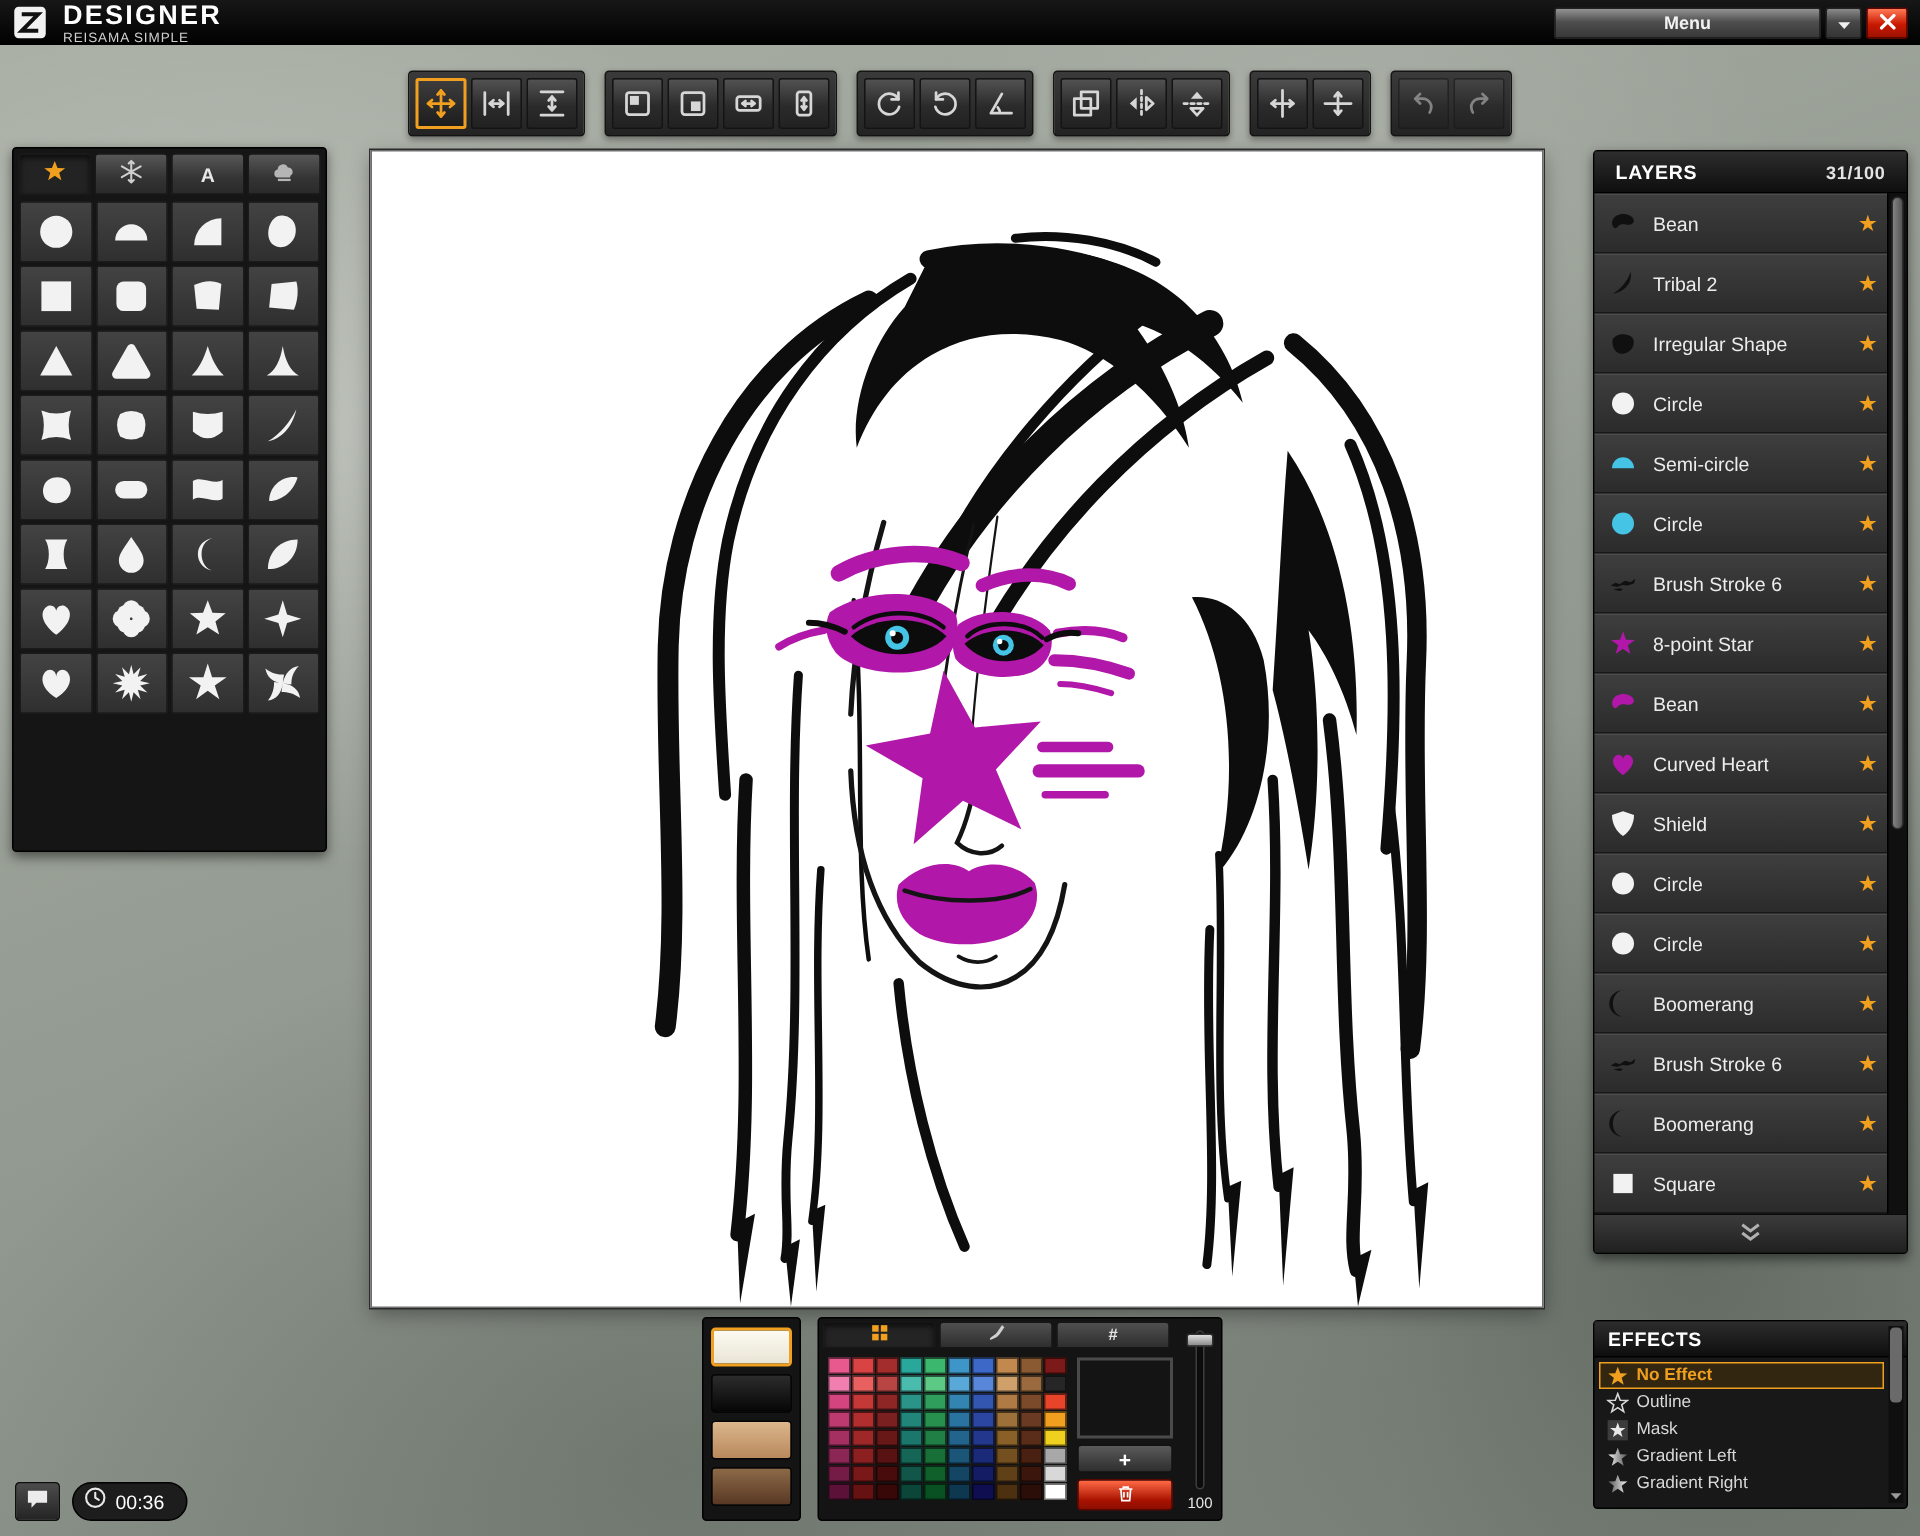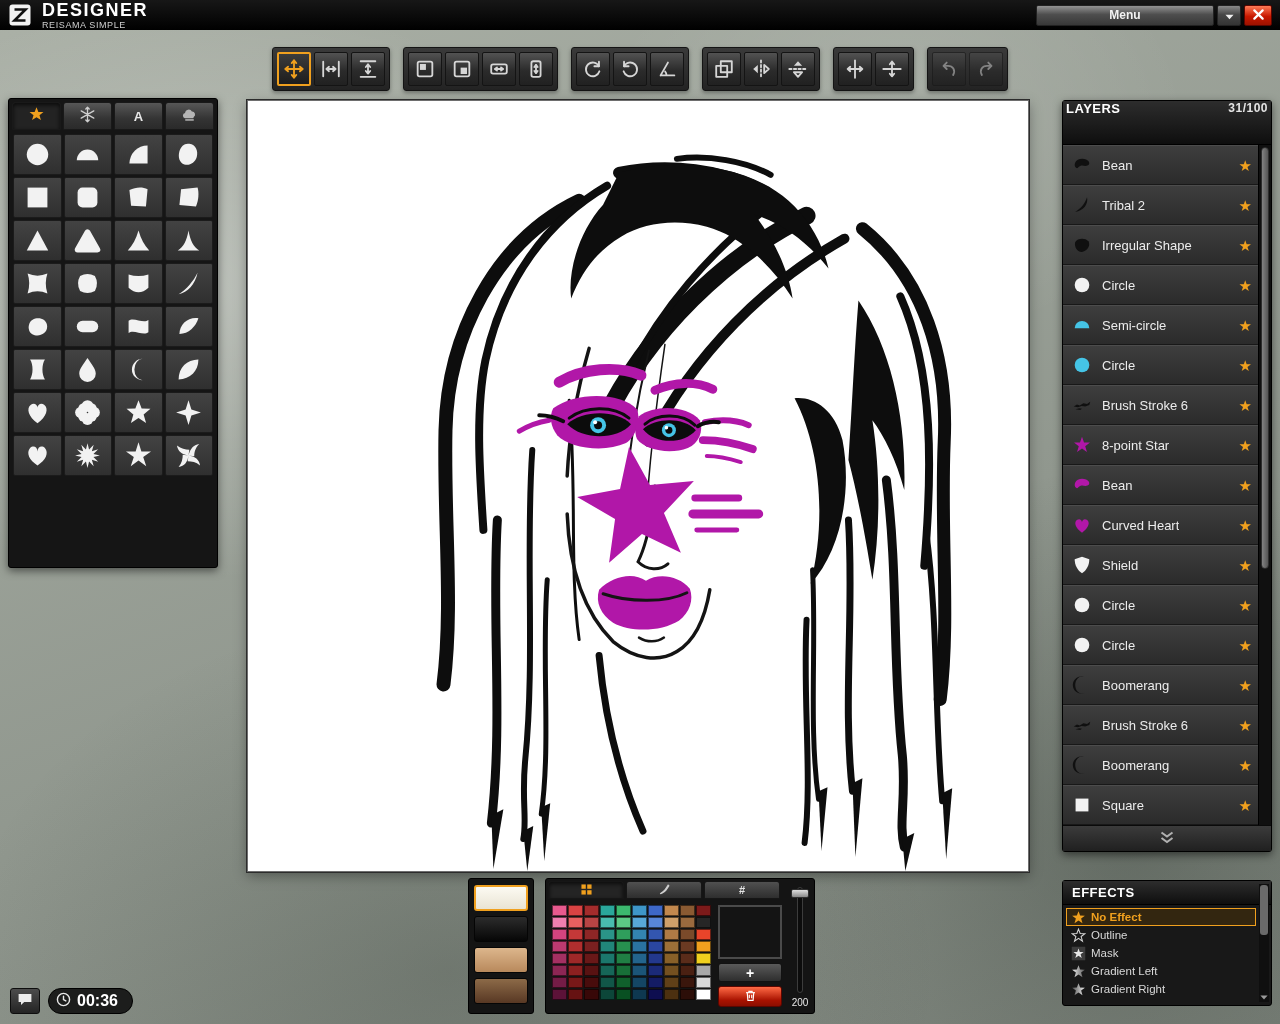--- a/index.html
+++ b/index.html
@@ -62,21 +62,21 @@
     background:linear-gradient(#4a4a4a,#2b2b2b); border:1px solid #131313; border-radius:2px; padding:0; }
   .page-arrow.next { background:linear-gradient(#5e5e5e,#363636); }
   .page-label { flex:1; text-align:center; color:#f2f2f2; font-size:11px; }
   
   .canvas { position:absolute; left:247px; top:100px; width:782px; height:772px; background:#fff;
     border:1px solid #6e6e6e; box-shadow:0 0 0 1px #2c2c2c, 0 4px 12px rgba(0,0,0,.35); }
   .canvas svg { width:100%; height:100%; display:block; }
   
   .layers-panel { position:absolute; left:1062px; top:100px; width:210px; background:#181818;
     border:1px solid #000; border-radius:3px; box-shadow:0 3px 8px rgba(0,0,0,.5); }
-  .layers-header { height:44px; display:flex; justify-content:space-between; padding:0 3px;
+  .layers-header { height:28px; display:flex; justify-content:space-between; align-items:center; padding:0 14px;
     background:linear-gradient(#2d2d2d,#0e0e0e); border-bottom:1px solid #000; color:#fff; font-weight:bold;
     font-size:13px; letter-spacing:.5px; }
   .layers-count { font-size:12px; color:#e4e4e4; }
   .layers-body { position:relative; }
   .layers-list { margin-right:13px; }
   .layer-row { height:40px; display:flex; align-items:center; gap:7px; padding:0 6px;
     background:linear-gradient(#3e3e3e,#2b2b2b); border-bottom:1px solid #181818; border-top:1px solid #4c4c4c;text-align:center; }
   .layer-icon { width:26px; height:24px; display:flex; align-items:center; justify-content:center; }
   .layer-icon svg { width:22px; height:22px; }
   .layer-name { font-size:13px; color:#ececec; white-space:nowrap; overflow:hidden; }
@@ -135,21 +135,21 @@
   .opacity-handle { position:absolute; left:0; top:2px; width:18px; height:9px;
     background:linear-gradient(#dedede,#898989); border:1px solid #2e2e2e; border-radius:2px; }
   .opacity-value { position:absolute; left:238px; top:118px; width:32px; text-align:center; color:#e8e8e8; font-size:10px; }
   
   .chat-btn { position:absolute; left:10px; top:988px; width:30px; height:26px;
     background:linear-gradient(#4c4c4c,#242424); border:1px solid #0e0e0e; border-radius:3px;
     display:flex; align-items:center; justify-content:center; }
   .timer { position:absolute; left:48px; top:988px; height:26px; padding:0 14px 0 7px;
     background:rgba(14,14,14,.88); border:1px solid #000; border-radius:13px;
     display:flex; align-items:center; gap:6px; }
-  .timer-value { color:#fff; font-weight:bold; font-size:16px; }
+  .timer-value { color:#fff; font-weight:normal; font-size:13px; }
 </style>
 </head>
 <body>
 
 <div class="screen">
 
   <div class="topbar">
     <span class="logo">
       <svg viewBox="0 0 24 24">
           <rect x="1.5" y="1.5" width="21" height="21" rx="3" fill="#f2f2f2"></rect>
@@ -934,21 +934,21 @@
               <path d="M4 4.5 L4.8 14 H11.2 L12 4.5"></path>
               <path d="M6.5 7 V11.5 M9.5 7 V11.5"></path>
             </g>
           </svg>
       </span>
     </button>
     <div class="opacity-slider">
       <div class="opacity-track"></div>
       <div class="opacity-handle"></div>
     </div>
-    <div class="opacity-value">200</div>
+    <div class="opacity-value">100</div>
   </div>
 
   <button class="chat-btn">
     <span>
       <svg viewBox="0 0 20 18" width="16" height="15">
           <path d="M2 2 H18 V12 H9 L5 16 V12 H2 Z" fill="#ececec"></path>
         </svg>
     </span>
   </button>
   <div class="timer">

